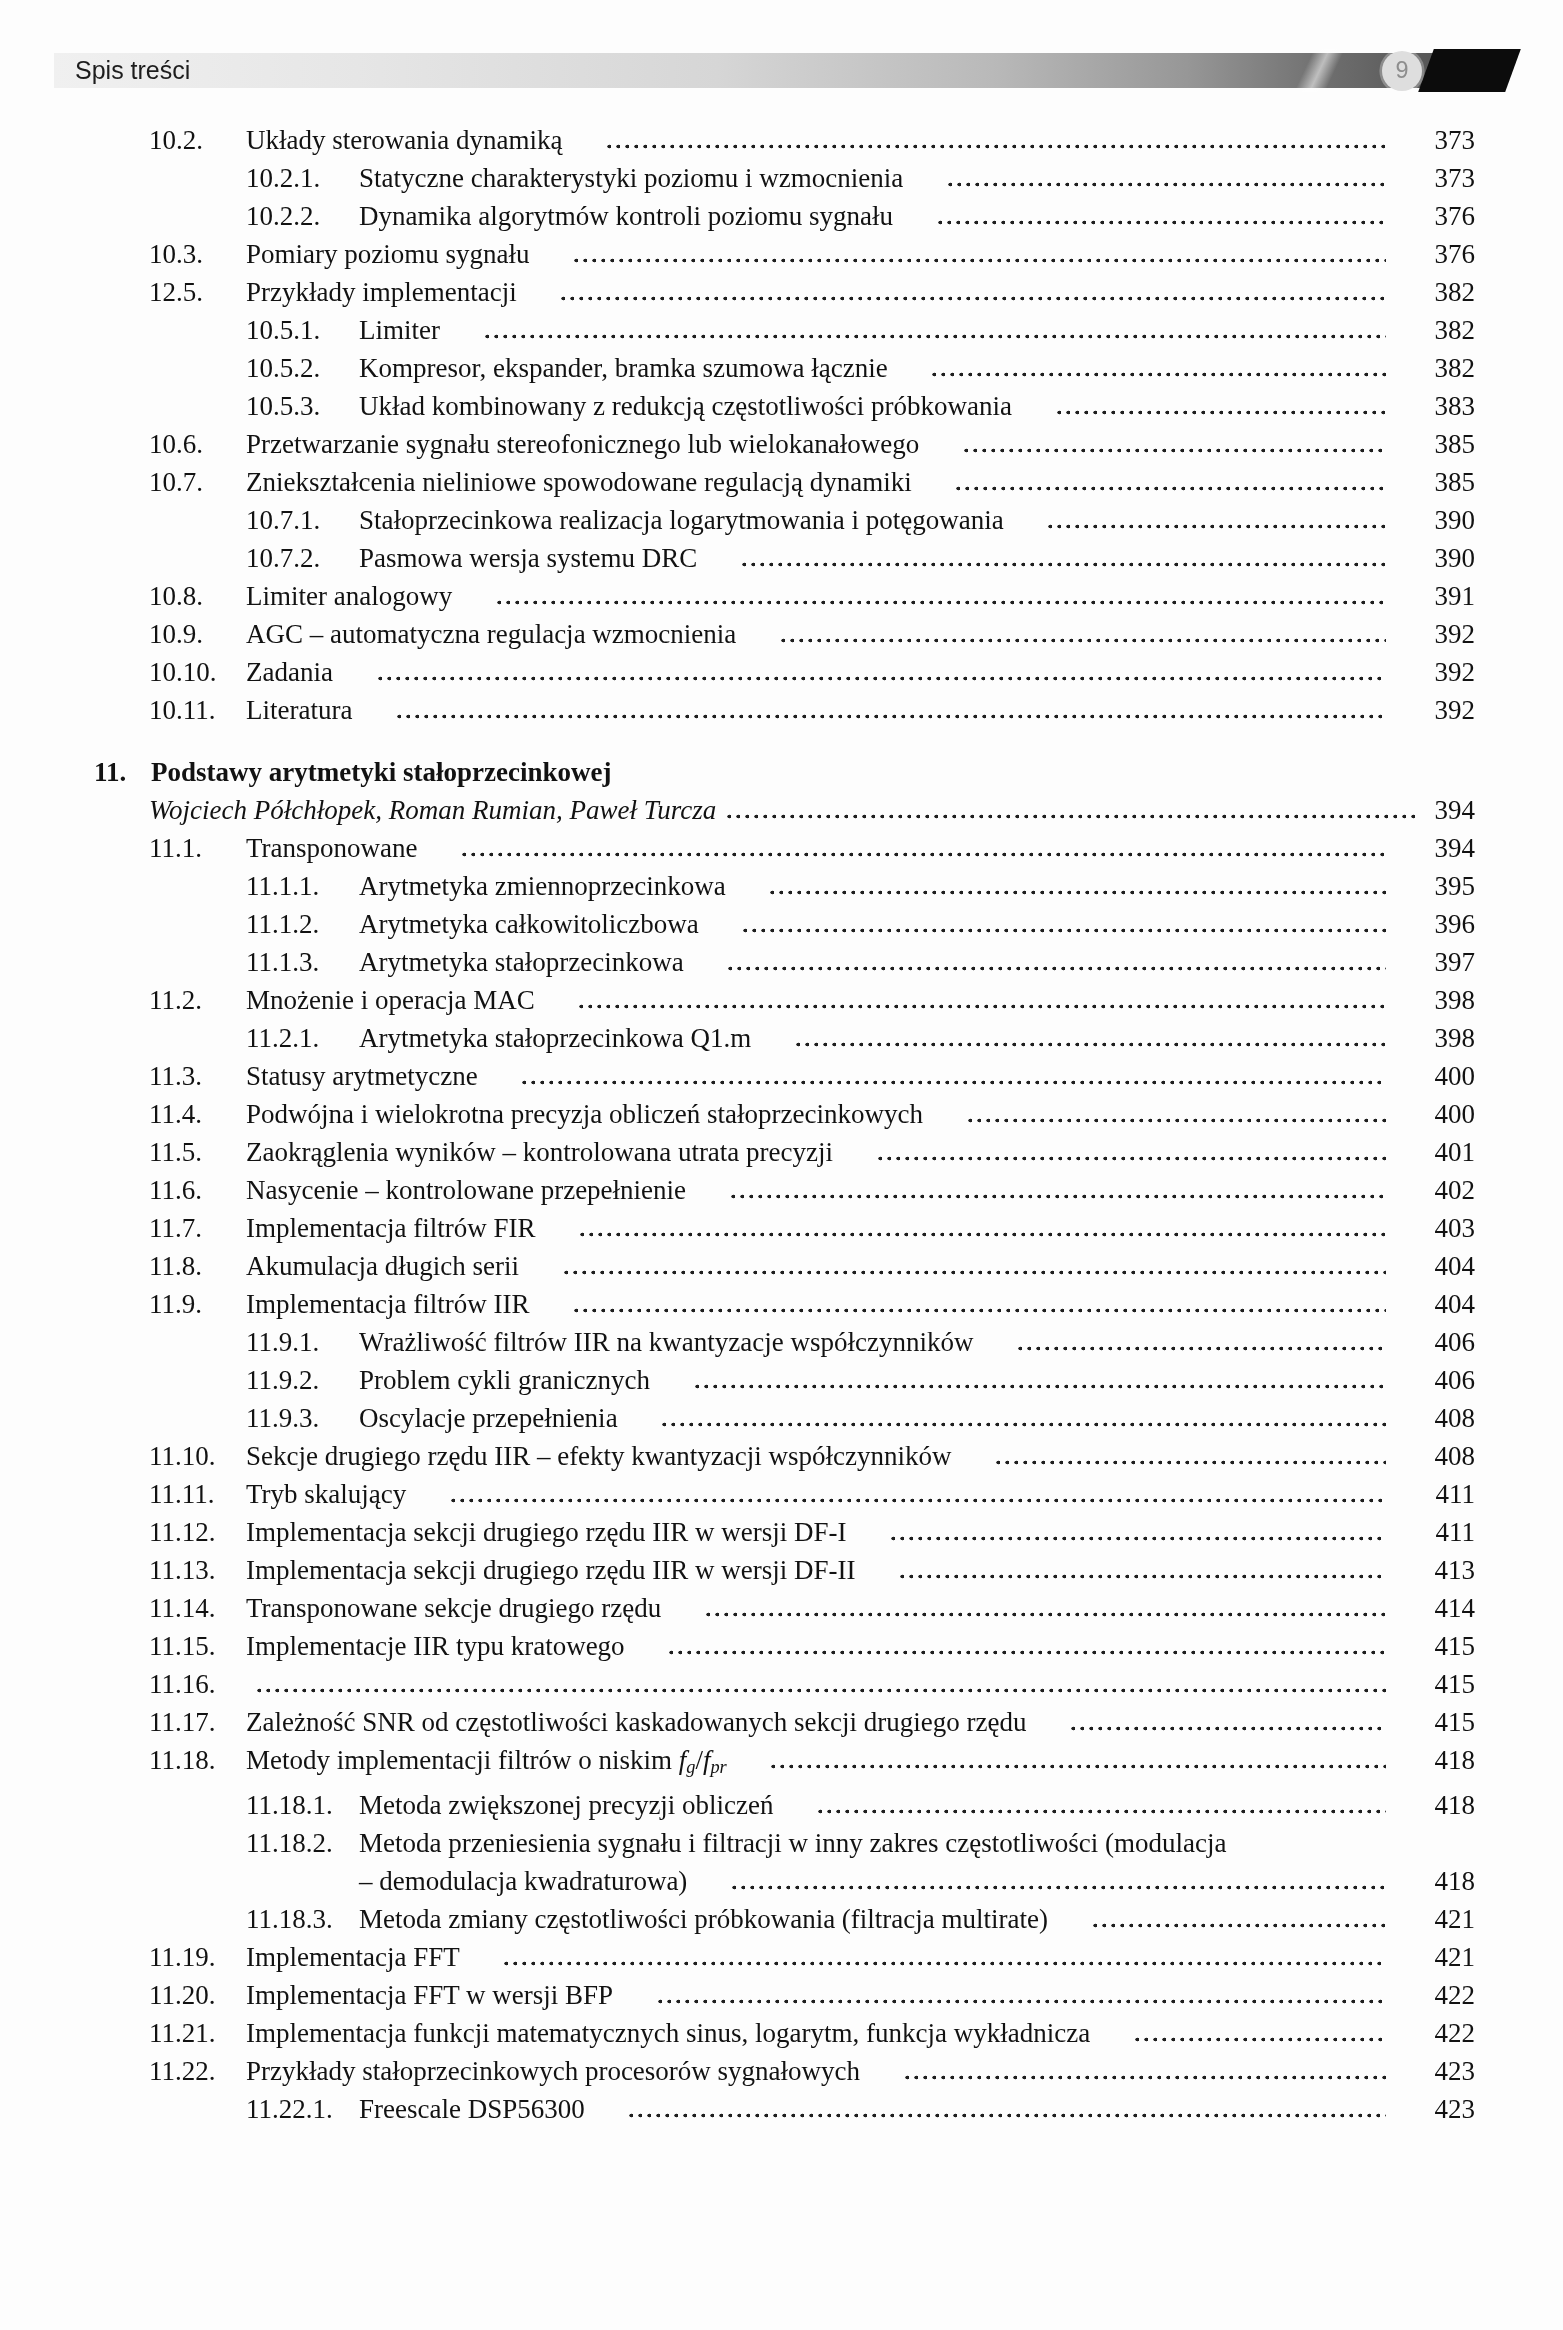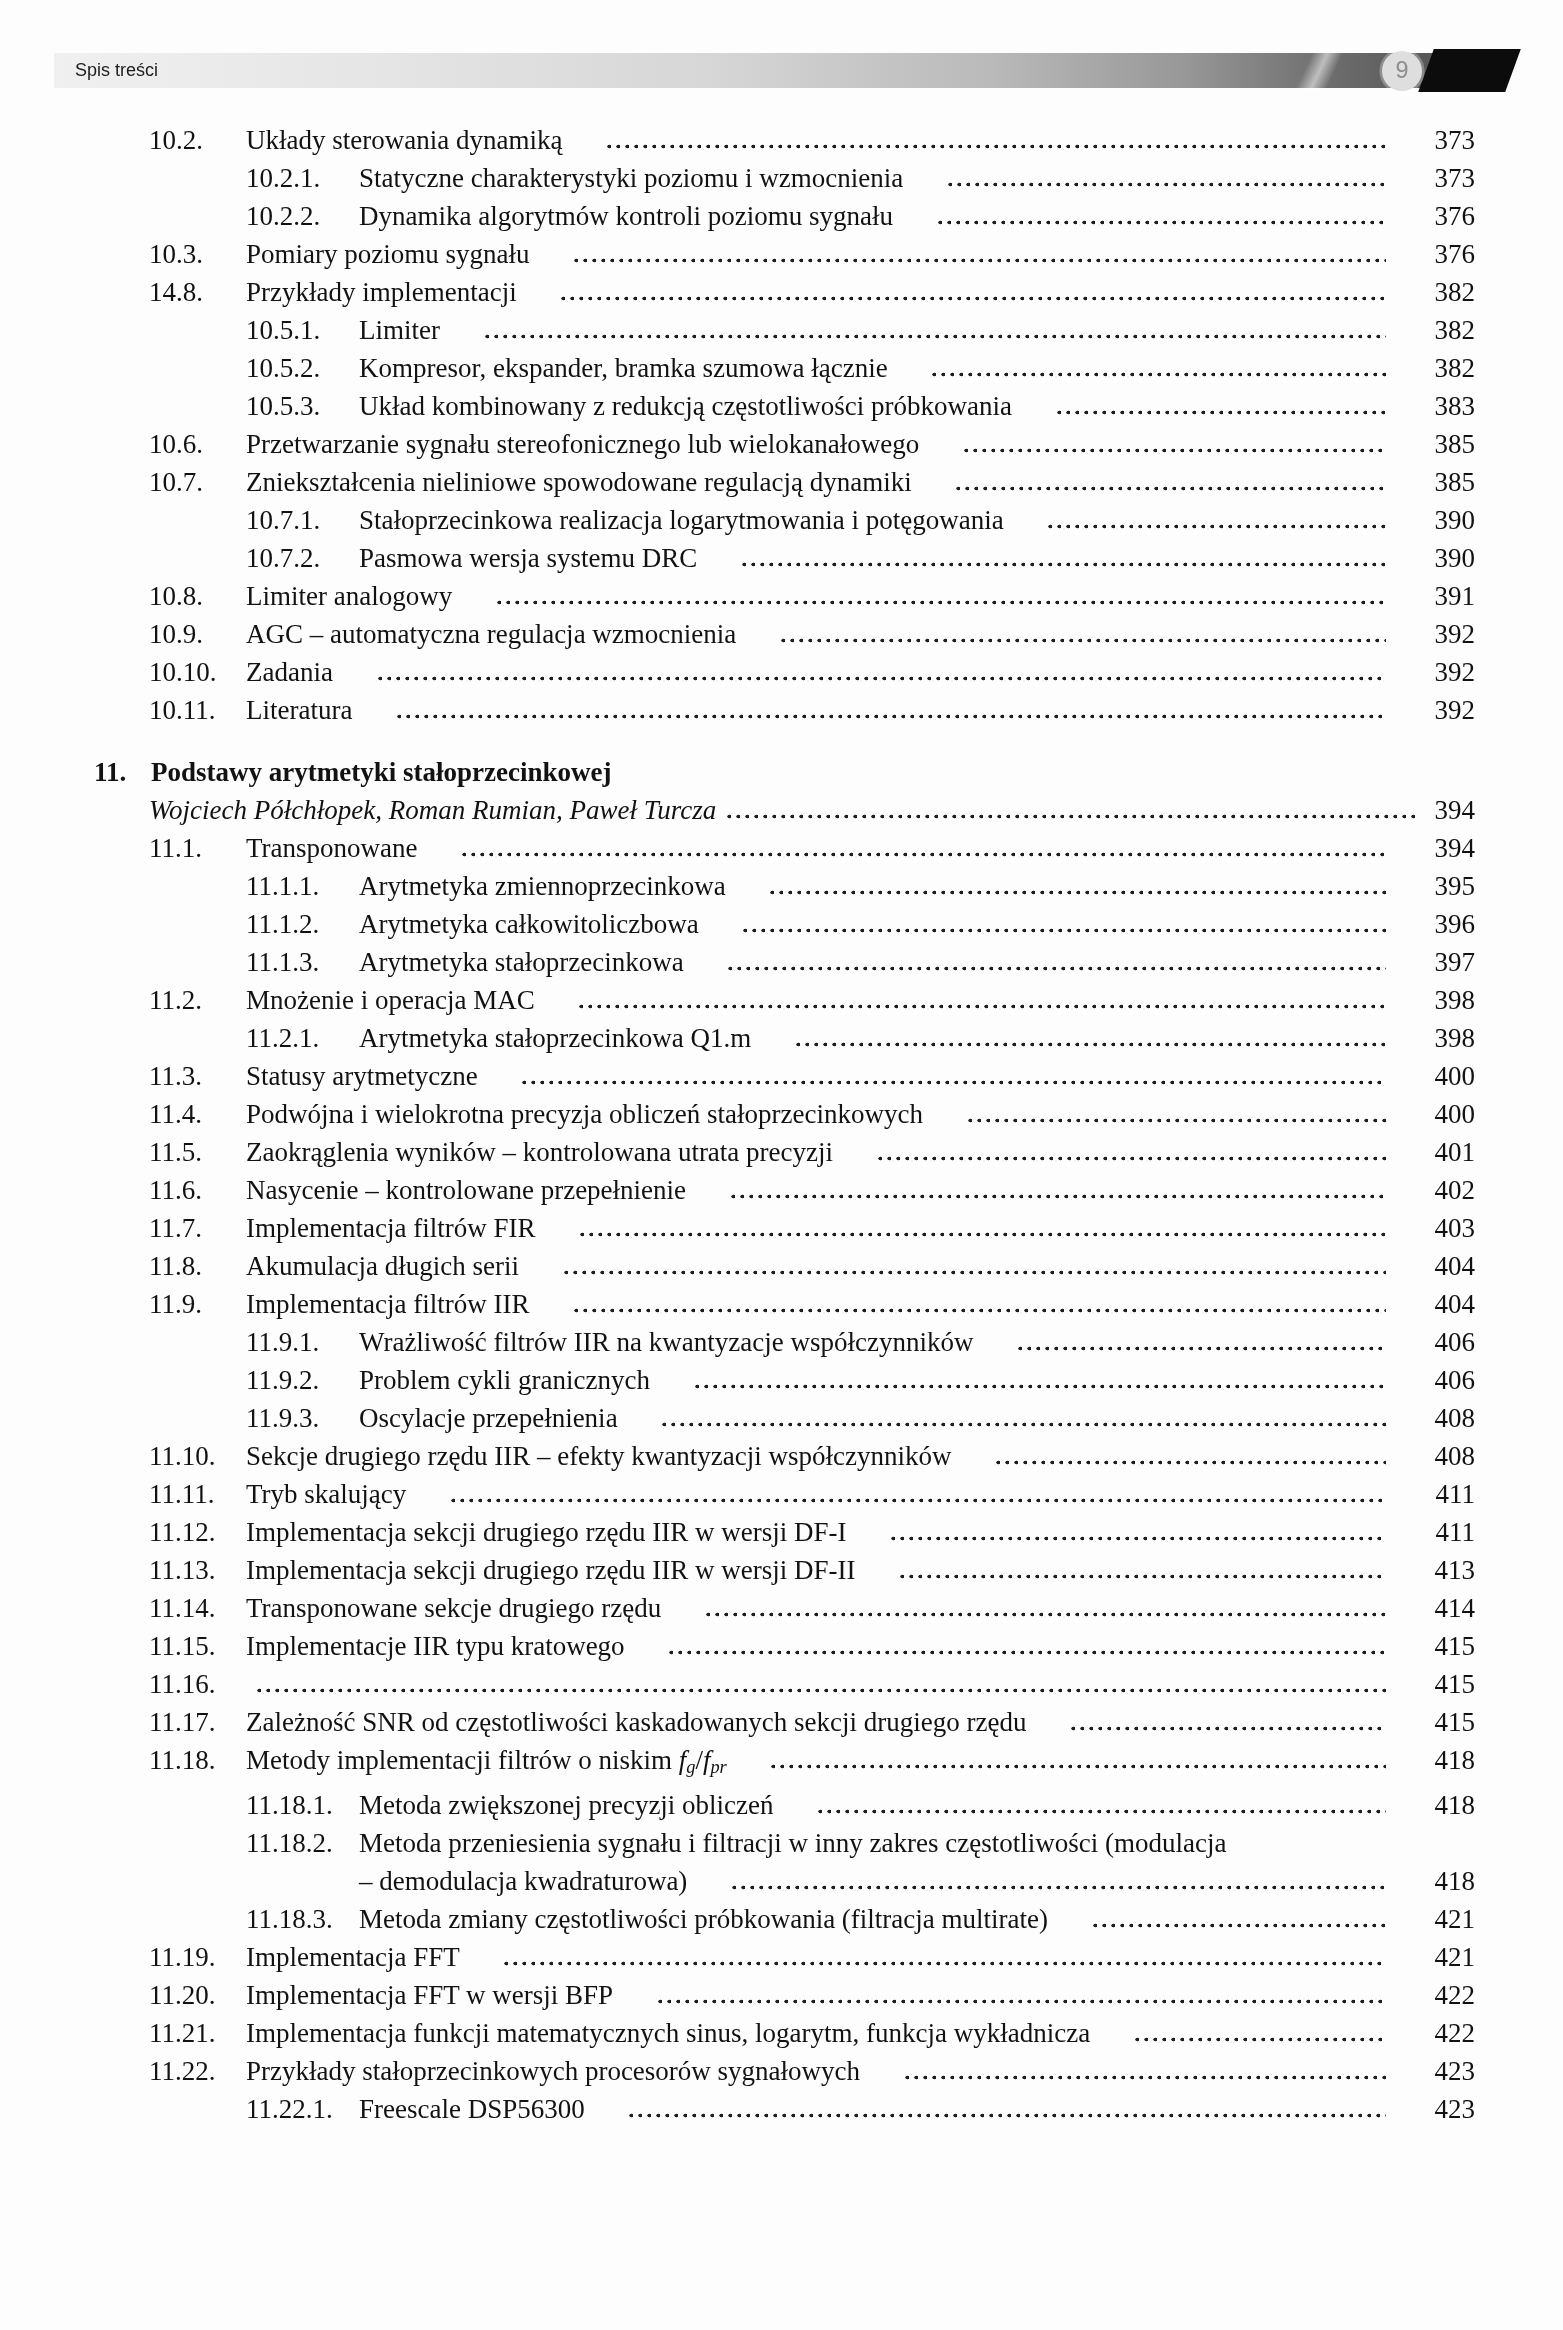--- a/index.html
+++ b/index.html
@@ -17,21 +17,21 @@
   
   .header { position: relative; margin: 49px 54px 0 54px; height: 43px; }
   .hbar {
     position: absolute; left: 0; right: 74px; top: 4.3px; height: 35px;
     background: linear-gradient(to right,
       #f0f0f0 0%, #e6e6e6 22%, #d6d6d6 48%, #b9b9b9 68%,
       #979797 82%, #6f6f6f 92%, #555555 100%);
   }
   .htitle {
     position: absolute; left: 21px; top: 0; height: 43px; line-height: 43px;
-    font-family: "Liberation Sans", sans-serif; font-size: 18px; color: #1d1d1d;
+    font-family: "Liberation Sans", sans-serif; font-size: 25px; color: #1d1d1d;
   }
   .hswoosh {
     position: absolute; right: 174px; top: 0; width: 31px; height: 43px;
     background: linear-gradient(to right, rgba(255,255,255,0), rgba(255,255,255,0.55), rgba(255,255,255,0));
     transform: skewX(-25deg);
   }
   .hbadge {
     position: absolute; right: 87px; top: 1.7px; width: 40px; height: 40px;
     border-radius: 50%; background: #dedede;
     box-shadow: 0 0 0 2.6px rgba(255,255,255,0.28);
@@ -119,21 +119,21 @@
       <span class="num">10.3.</span>
       <div class="body">
         <div class="line">
           <span class="title">Pomiary poziomu sygnału</span>
           <span class="dots"></span>
           <span class="page">376</span>
         </div>
       </div>
     </div>
     <div class="row level1">
-      <span class="num">14.8.</span>
+      <span class="num">12.5.</span>
       <div class="body">
         <div class="line">
           <span class="title">Przykłady implementacji</span>
           <span class="dots"></span>
           <span class="page">382</span>
         </div>
       </div>
     </div>
     <div class="row level2">
       <span class="num">10.5.1.</span>

